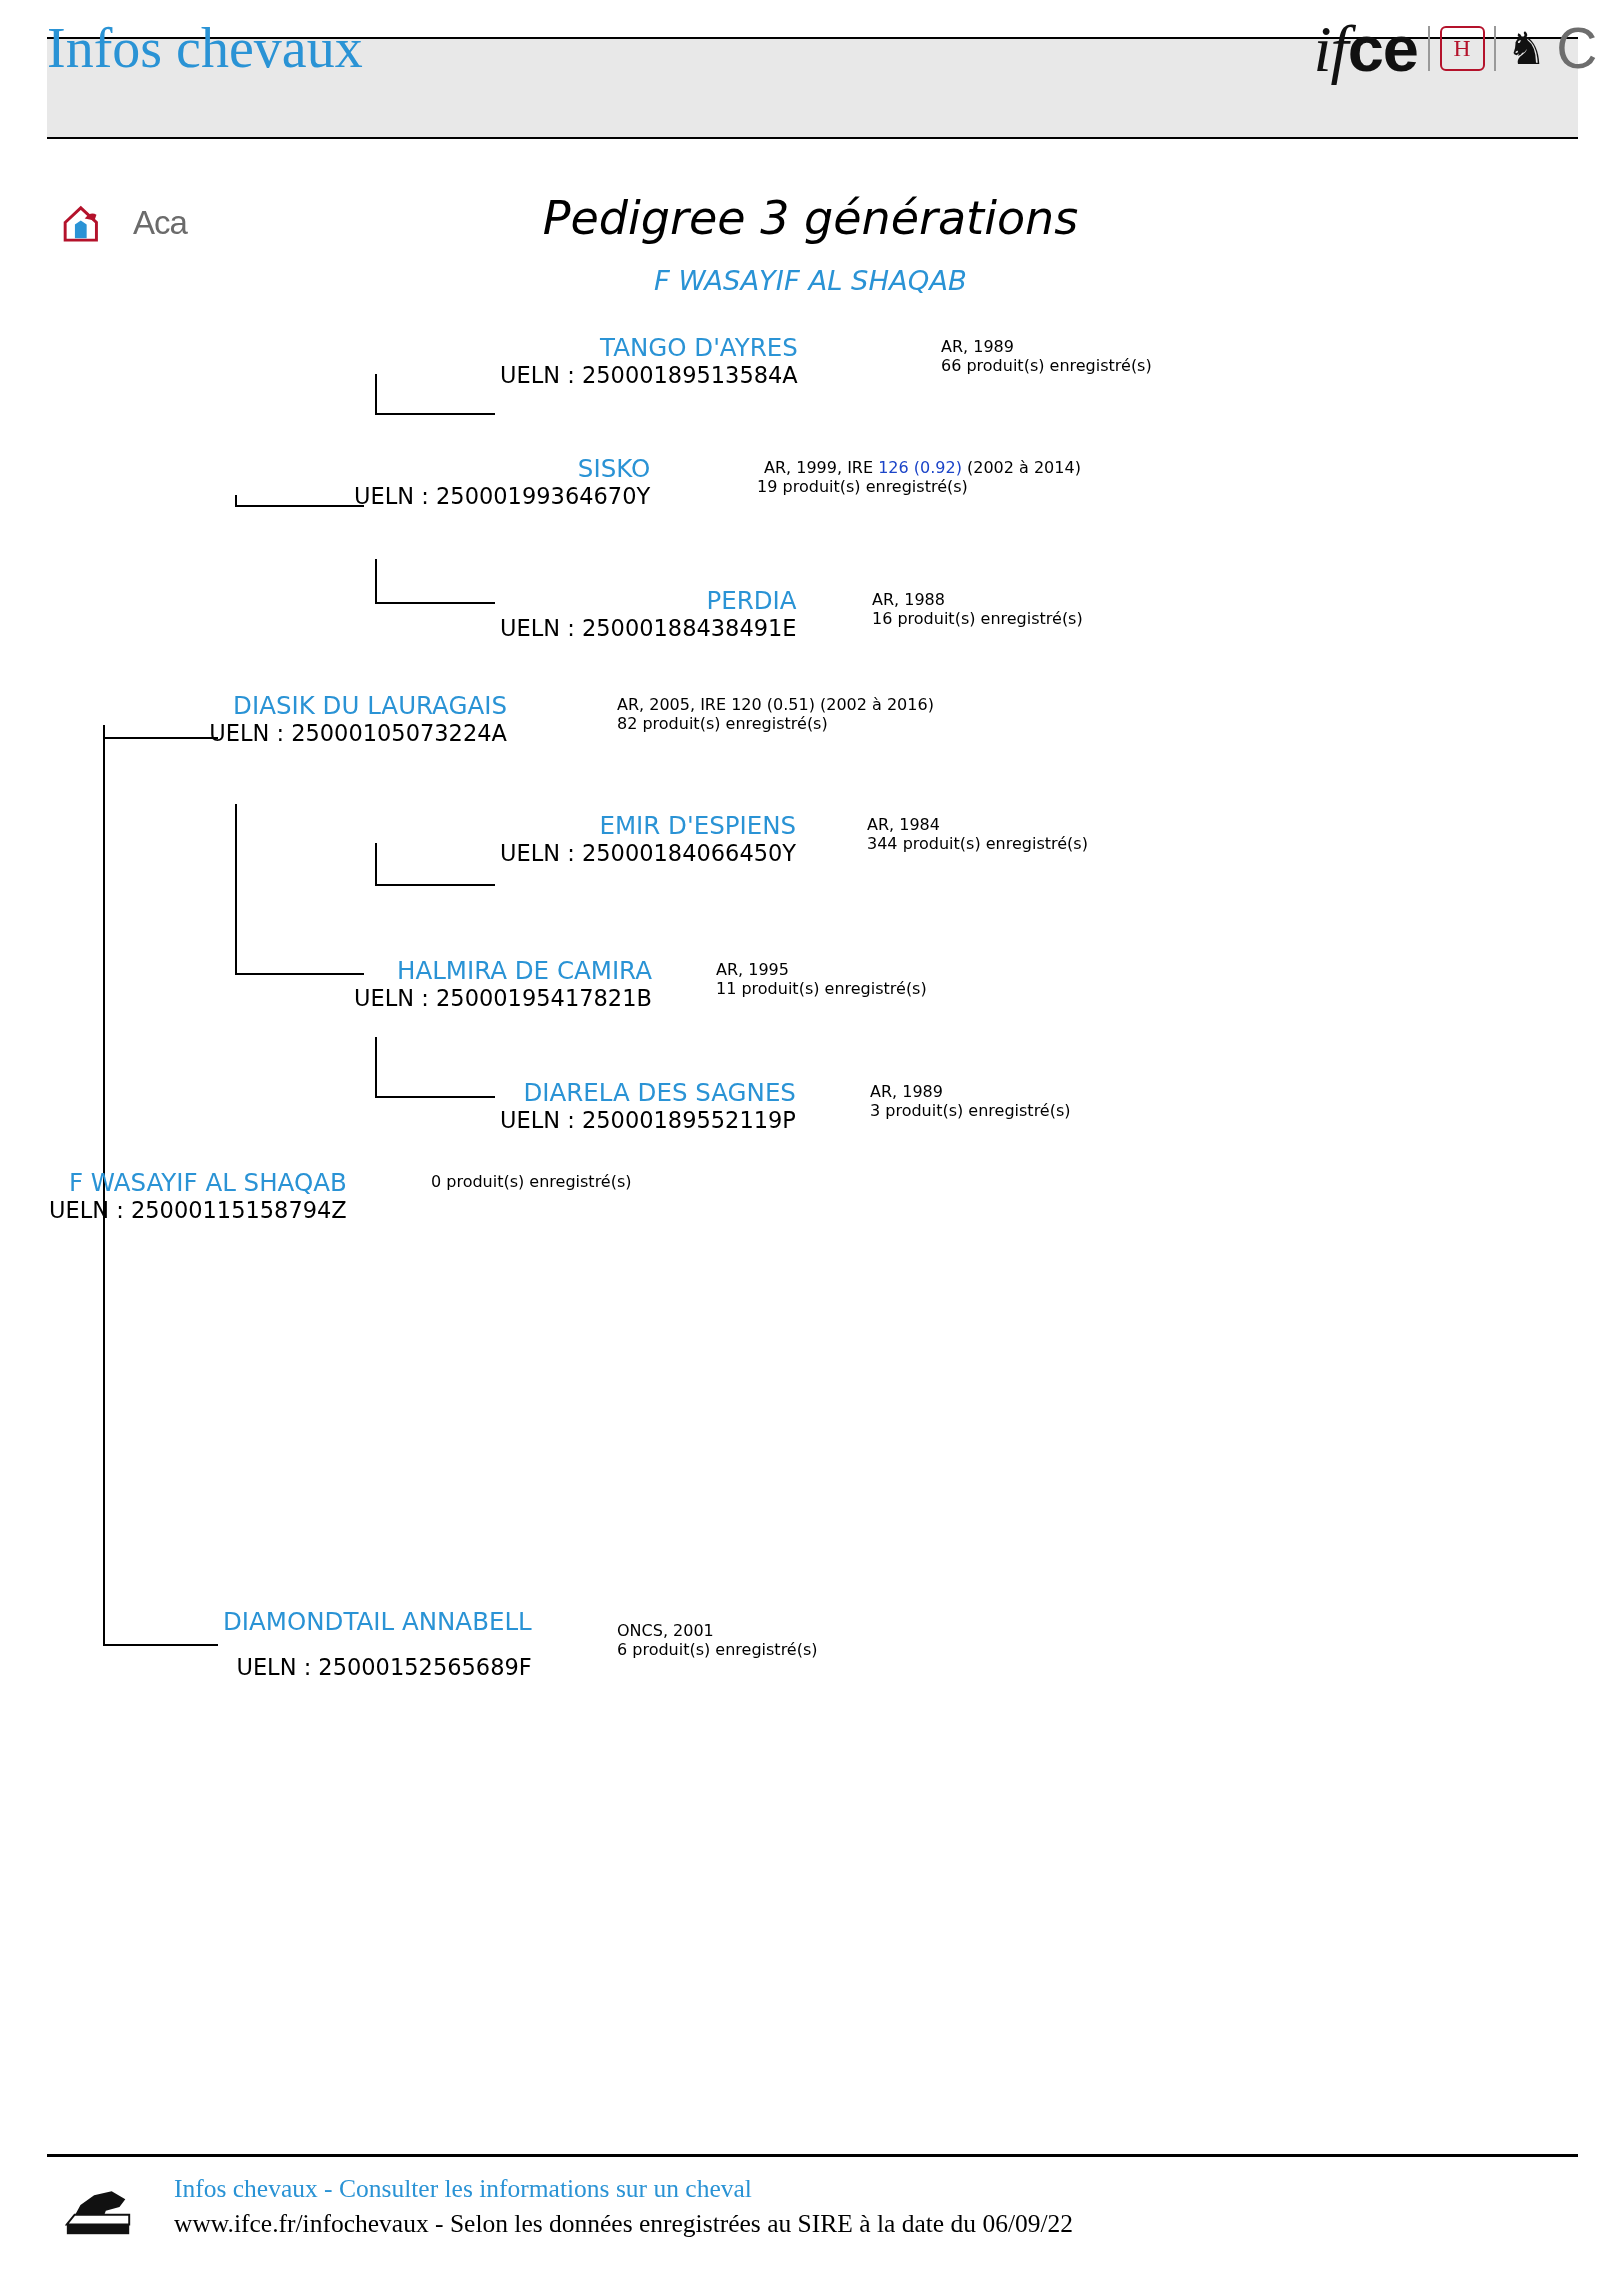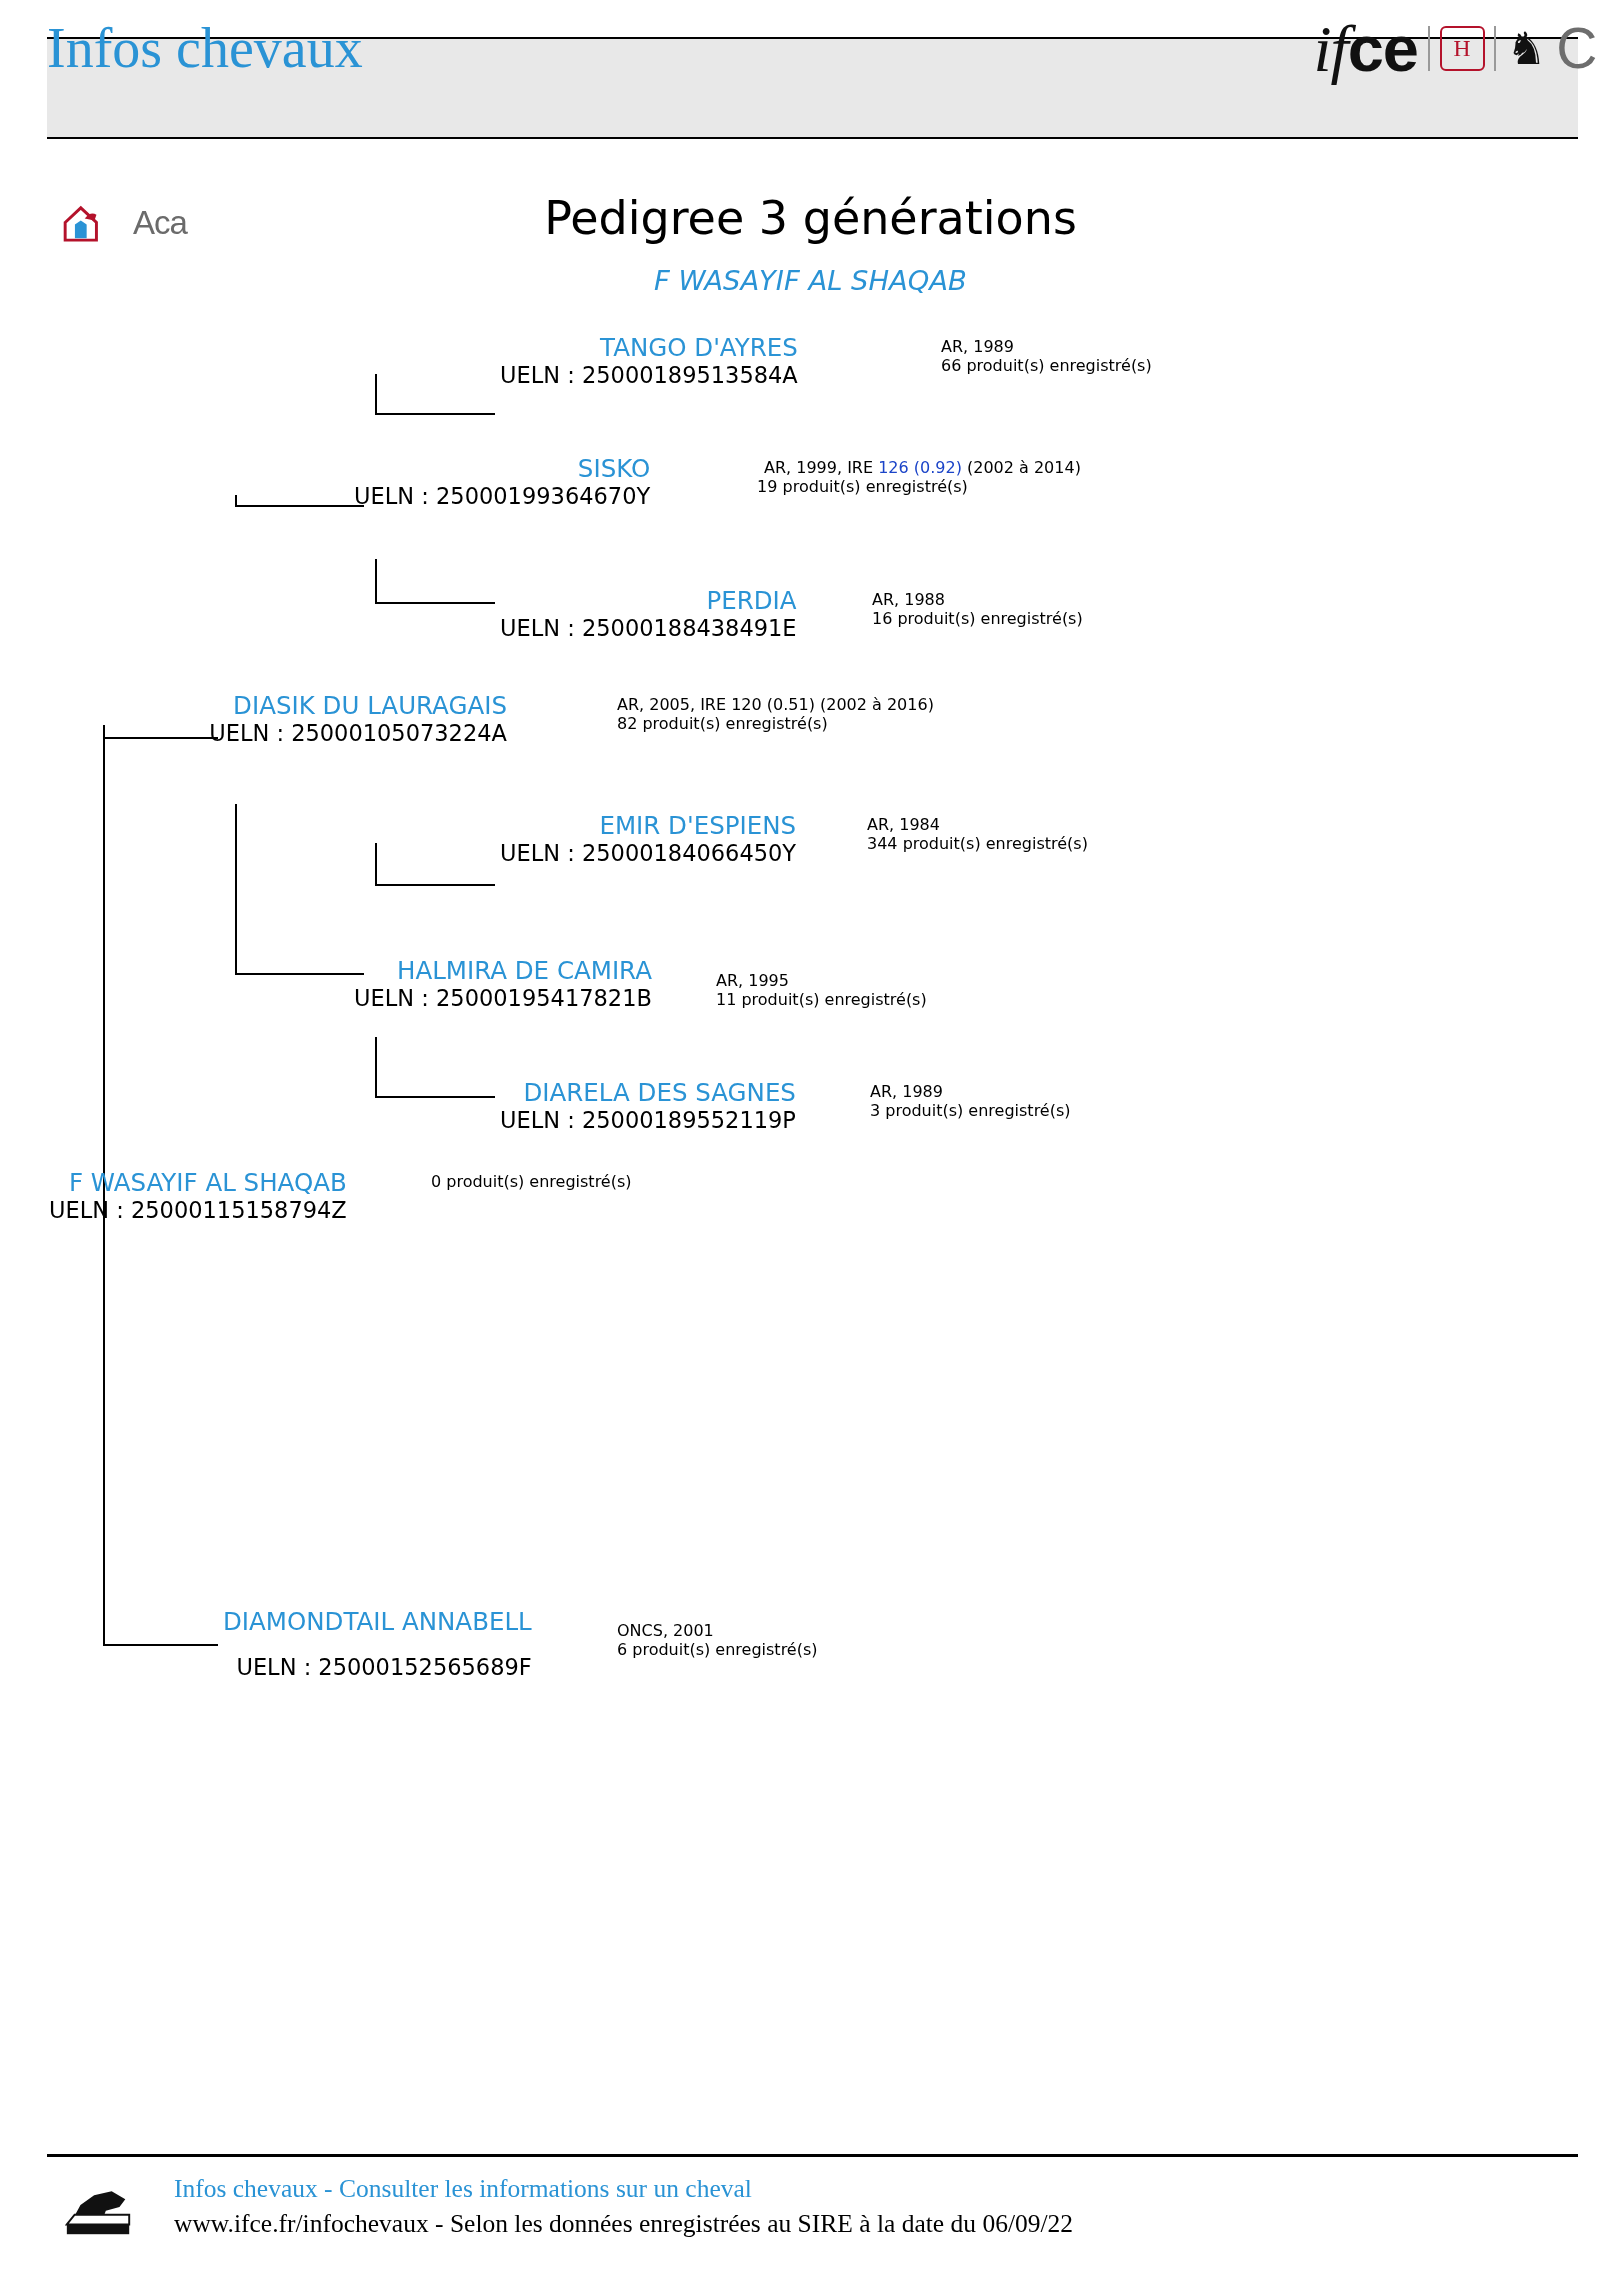--- a/index.html
+++ b/index.html
@@ -109,20 +109,21 @@
   }
 
   
   .page-title {
     position: absolute;
     left: 0;
     top: 191px;
     width: 1621px;
     text-align: center;
     font-family: "DejaVu Sans", sans-serif;
+    font-style: italic;
     font-size: 46px;
     color: #000;
   }
   .page-subtitle {
     position: absolute;
     left: 0;
     top: 265px;
     width: 1621px;
     text-align: center;
     font-family: "DejaVu Sans", sans-serif;
@@ -294,21 +295,21 @@
   </div>
   <div class="info" style="left:867px; top:815px;">
     <div>AR, 1984</div>
     <div>344 produit(s) enregistré(s)</div>
   </div>
 
   <div class="node" style="left:361px; top:956px;">
     <div class="name">HALMIRA DE CAMIRA</div>
     <div class="ueln" style="margin-left:-6.9px;">UELN : 25000195417821B</div>
   </div>
-  <div class="info" style="left:716px; top:960px;margin-top:11px;">
+  <div class="info" style="left:716px; top:960px;">
     <div>AR, 1995</div>
     <div>11 produit(s) enregistré(s)</div>
   </div>
 
   <div class="node" style="left:500px; top:1078px;">
     <div class="name">DIARELA DES SAGNES</div>
     <div class="ueln">UELN : 25000189552119P</div>
   </div>
   <div class="info" style="left:870px; top:1082px;">
     <div>AR, 1989</div>

